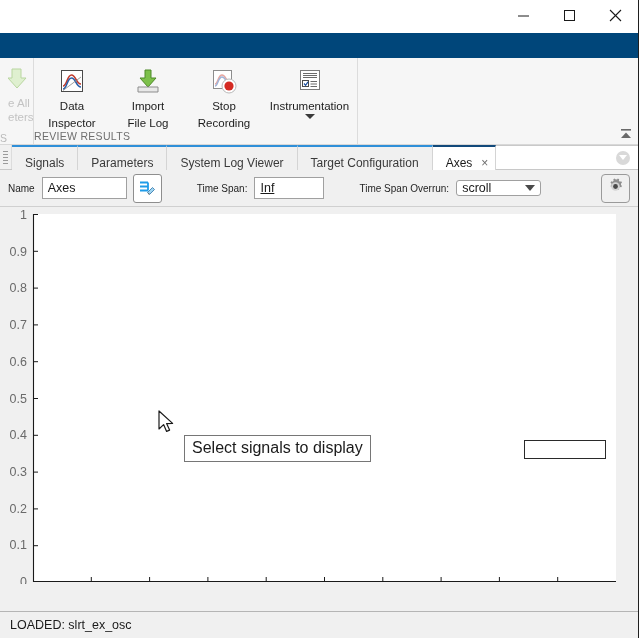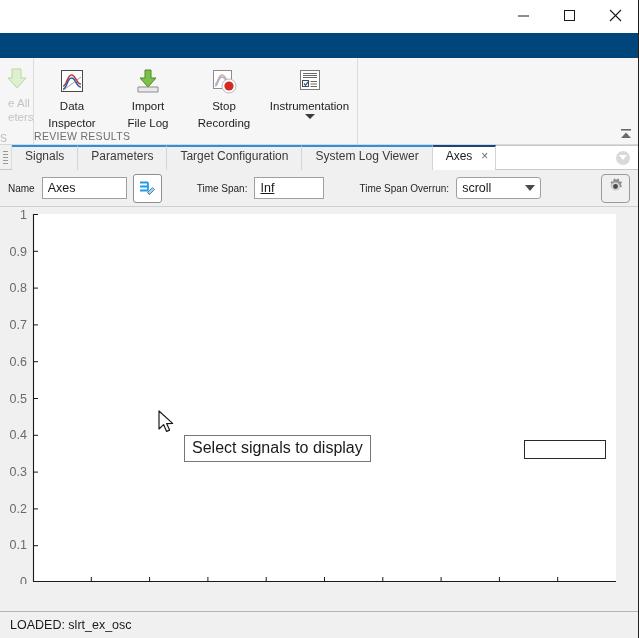--- a/index.html
+++ b/index.html
@@ -98,21 +98,21 @@
   }
   .grip{
     width:11px;display:flex;align-items:center;justify-content:center;
     background:#f0f0f0;border-right:1px solid #dcdcdc;
   }
   .grip i{
     display:block;width:5px;height:13px;
     background:repeating-linear-gradient(to bottom,#9a9a9a 0 1px,transparent 1px 3px);
   }
   .tab{
-    display:flex;align-items:flex-end;
+    display:flex;align-items:center;
     padding:16px 13px;
     font-size:12px;color:#3a3a3a;
     background:#f0f0f0;
     border-top:2px solid #2f8fd8;
     border-right:1px solid #d4d4d4;
     box-sizing:border-box;
     cursor:default;
     white-space:nowrap;
   }
   .tab.active{
@@ -164,21 +164,21 @@
     width:27px;height:27px;margin-left:6px;
     background:#ffffff;border:1px solid #8e8e8e;border-radius:3px;
     display:flex;align-items:center;justify-content:center;
   }
   .gearbtn{
     width:27px;height:27px;
     background:#f0f0f0;border:1px solid #9a9a9a;border-radius:4px;
     display:flex;align-items:center;justify-content:center;
   }
   .combobox{
-    width:85px;height:22px;box-sizing:border-box;
+    width:85px;height:16px;box-sizing:border-box;
     background:#ffffff;border:1px solid #a0a0a0;border-radius:3px;
     display:flex;align-items:center;justify-content:space-between;
     padding:0 5px;font-size:12.5px;color:#1a1a1a;
   }
   .combobox .cv{
     width:0;height:0;
     border-left:5px solid transparent;border-right:5px solid transparent;
     border-top:6px solid #4a4a4a;
   }
   .sp-lg{width:35px;flex:0 0 auto;}
@@ -335,24 +335,24 @@
         <i></i>
       </div>
 
     <div class="tab">
       <span>Signals</span>
     </div>
     <div class="tab">
       <span>Parameters</span>
     </div>
     <div class="tab">
+      <span>System Log Viewer</span>
+    </div>
+    <div class="tab">
       <span>Target Configuration</span>
-    </div>
-    <div class="tab">
-      <span>System Log Viewer</span>
     </div>
     <div class="tab active">
       <span>Axes</span>
       <span class="x">×</span>
     </div>
 
     <div class="tabfill">
       <span class="roundchev">
           <i></i>
         </span>

